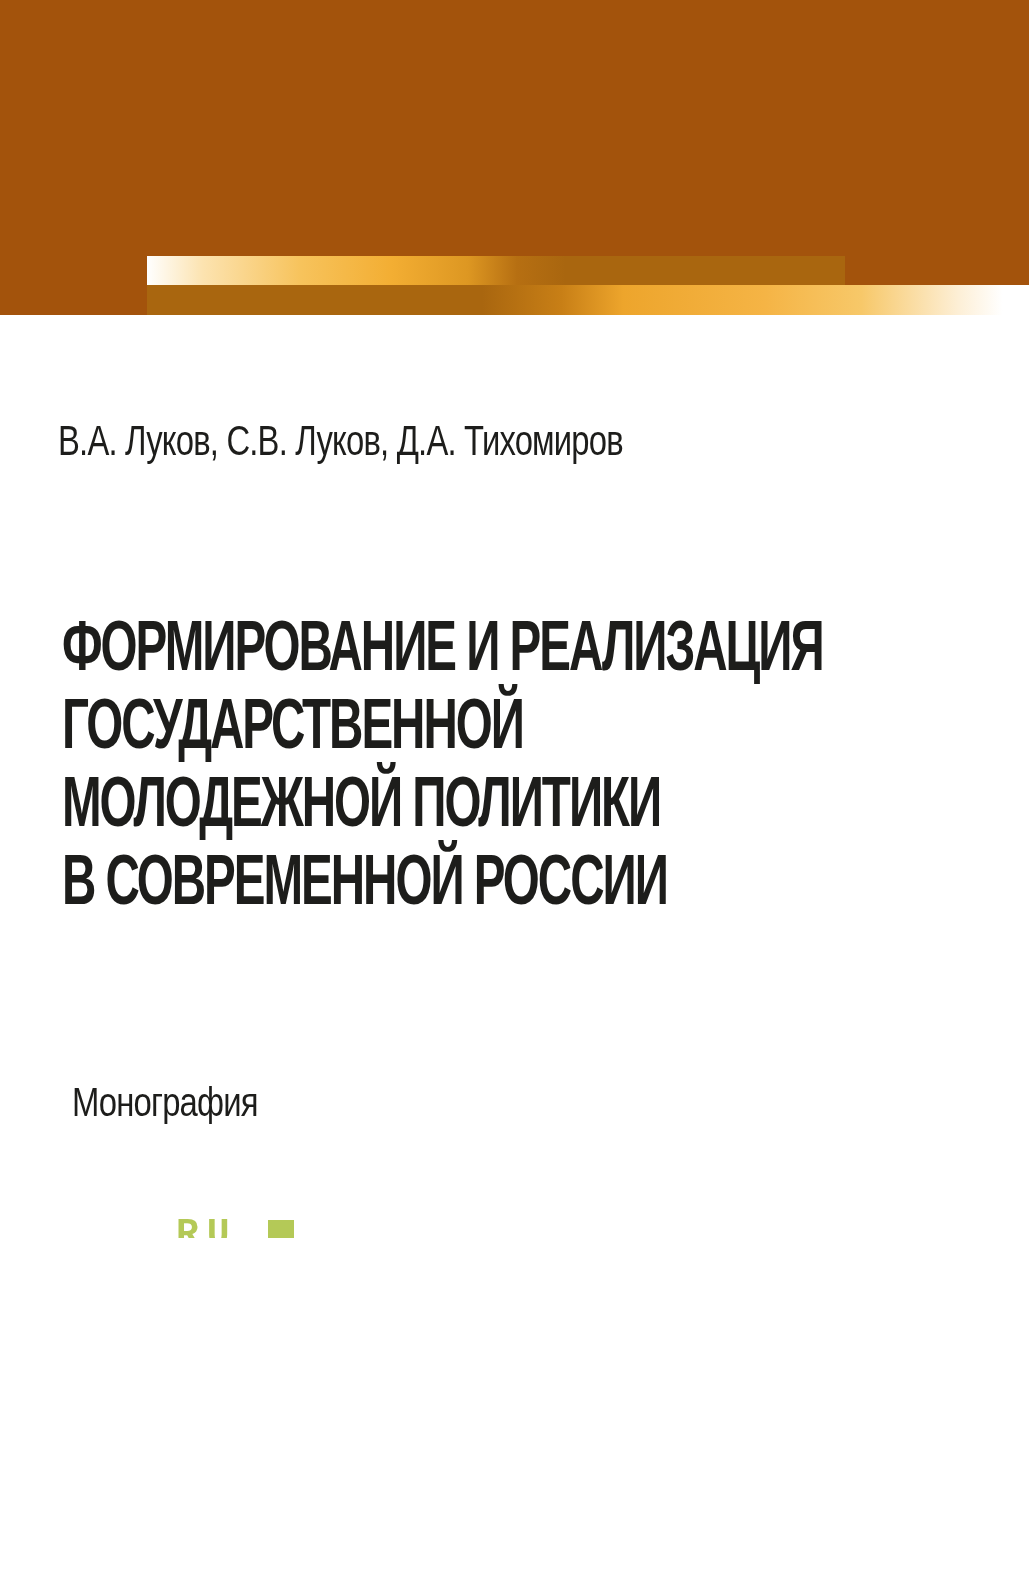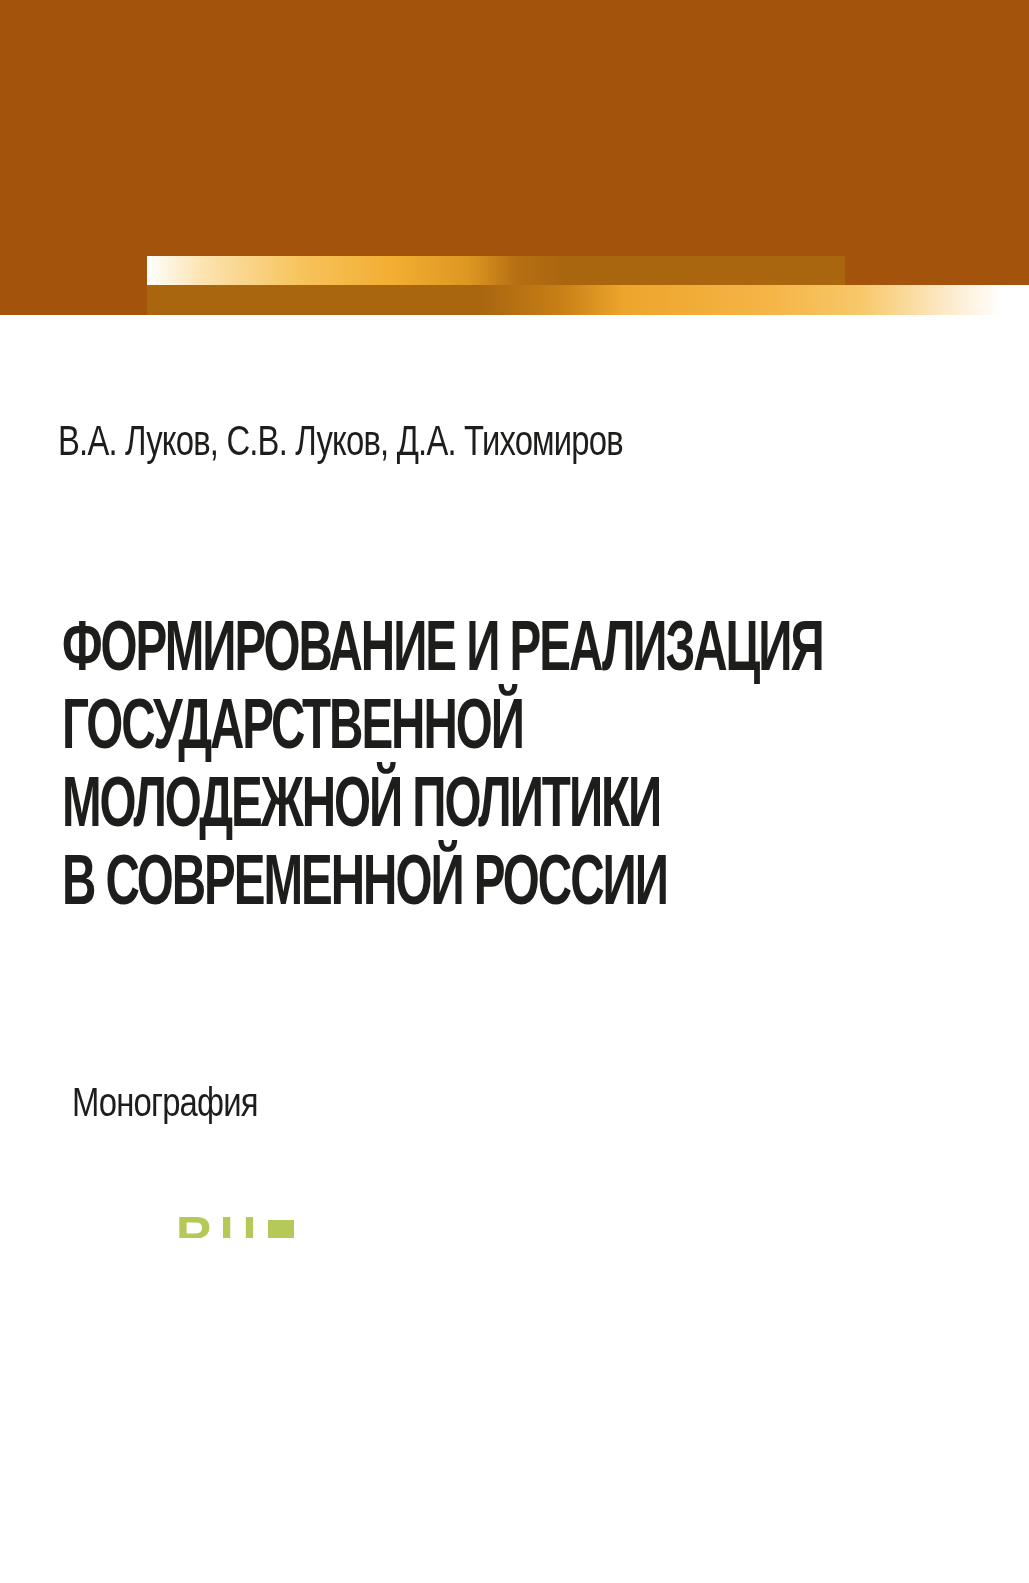--- a/index.html
+++ b/index.html
@@ -89,26 +89,27 @@
     letter-spacing: -1px;
     transform: scaleX(0.82);
     transform-origin: 0 0;
     white-space: nowrap;
   }
 
   
   .logo-ru {
     position: absolute;
     left: 176px; top: 1216px;
-    font-size: 50px;
+    font-size: 38px;
     line-height: 38px;
     font-weight: 700;
     letter-spacing: 8px;
     color: var(--logo-green, #B4C957);
     white-space: nowrap;
+    font-family: Liberation Mono, monospace;
   }
   .logo-square {
     position: absolute;
     left: 268px; top: 1220px;
     width: 26px; height: 33px;
     background: var(--logo-green, #B4C957);
   }
   .logo-sc {
     position: absolute;
     left: 78px; top: 1203px;

